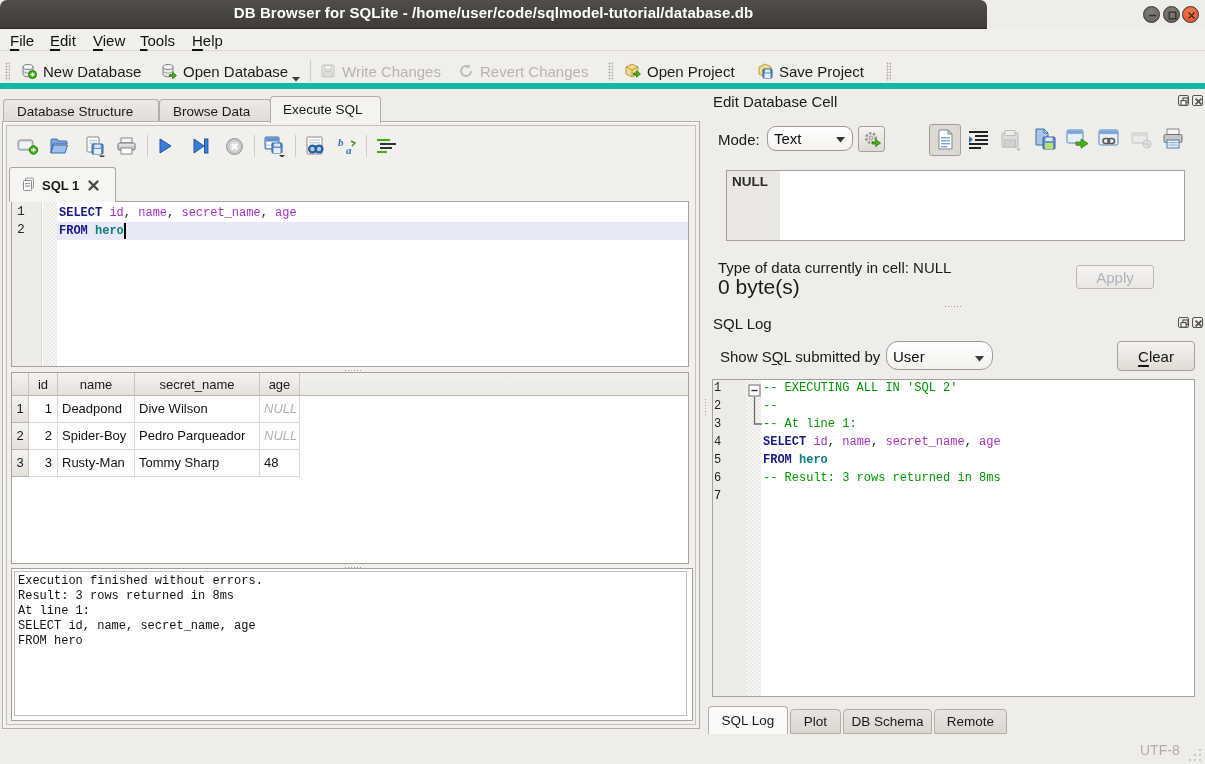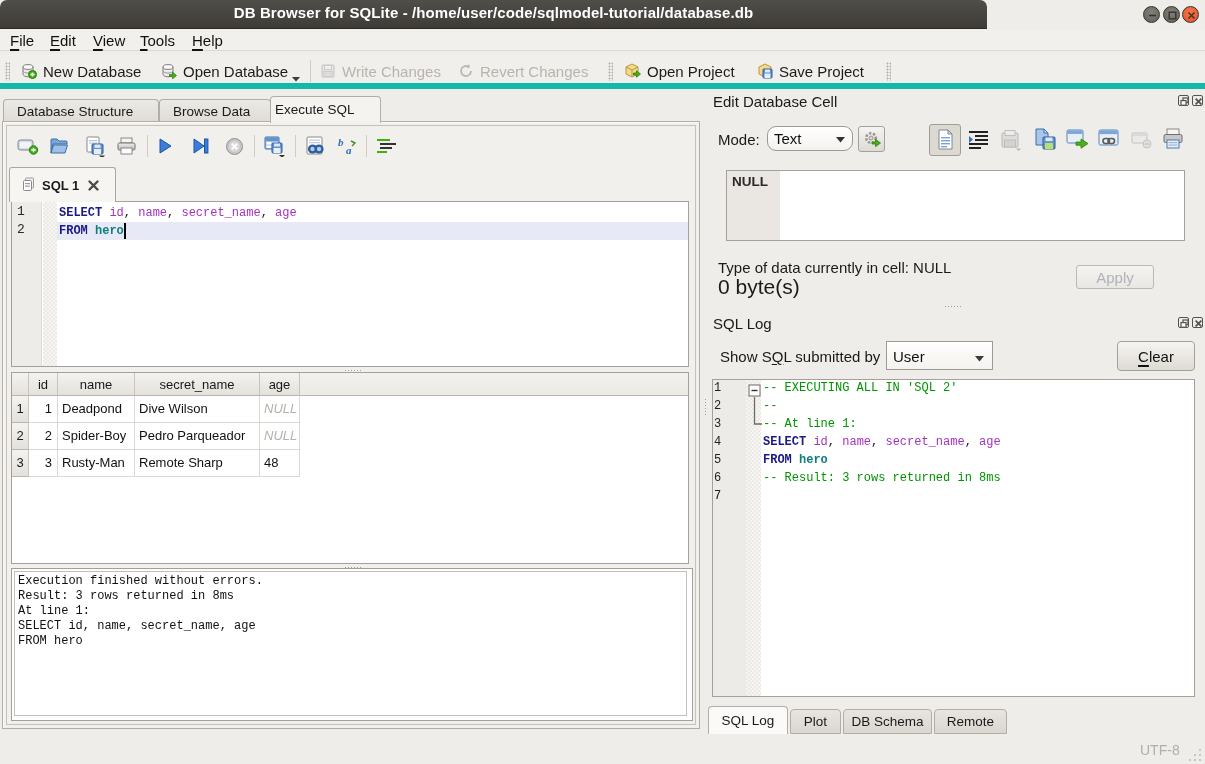--- a/index.html
+++ b/index.html
@@ -129,21 +129,21 @@
         <rect x="6" y="6" width="9" height="9" rx="1" fill="#5b8fd0" stroke="#2c5e9e"></rect>
         <rect x="8" y="6.5" width="5" height="3" fill="#dce8f5"></rect>
         <rect x="7.5" y="10.5" width="6" height="4.5" fill="#e8eef7"></rect>
       </svg>
     Save Project</div>
   <div class="grip" style="left:886px"></div>
 </div>
 
 <div class="tab" style="left:3px;top:99px;width:156px;height:24px;line-height:23px;padding-left:13px;text-align:left">Database Structure</div>
 <div class="tab" style="left:159px;top:99px;width:112px;height:24px;line-height:23px;padding-left:13px;text-align:left">Browse Data</div>
-<div class="tab active" style="left:270px;top:96px;width:111px;height:27px;line-height:26px;padding-left:4px;text-align:left">Execute SQL</div>
+<div class="tab active" style="left:270px;top:96px;width:111px;height:27px;line-height:26px;padding-left:12px;text-align:left">Execute SQL</div>
 
 <div id="page">
     <div style="position:absolute;left:3px;top:3px;right:3px;bottom:3px;border:1px solid #c6c2bb"></div>
   </div>
 
 <div class="abs" id="sqltoolbar" style="left:0;top:135px;height:22px">
   <svg class="abs" style="left:17px;top:2px" width="22" height="18" viewBox="0 0 22 18">
       <rect x="1" y="3" width="15" height="10" rx="2.5" fill="#d7dce2" stroke="#7d8894"></rect>
       <rect x="3" y="5" width="11" height="6" rx="1.5" fill="#f2f5f8"></rect>
       <circle cx="16.5" cy="13" r="4.2" fill="#3db014" stroke="#2a7e0c"></circle>
@@ -261,21 +261,21 @@
   <div class="grid-cell" style="left:17px;top:23px;width:29px;height:27px;text-align:right;padding-right:5px">1</div>
   <div class="grid-cell" style="left:46px;top:23px;width:77px;height:27px">Deadpond</div>
   <div class="grid-cell" style="left:123px;top:23px;width:125px;height:27px">Dive Wilson</div>
   <div class="grid-cell" style="left:248px;top:23px;width:40px;height:27px;font-style:italic;color:#b4b1ac">NULL</div>
   <div class="grid-cell" style="left:17px;top:50px;width:29px;height:27px;text-align:right;padding-right:5px">2</div>
   <div class="grid-cell" style="left:46px;top:50px;width:77px;height:27px">Spider-Boy</div>
   <div class="grid-cell" style="left:123px;top:50px;width:125px;height:27px">Pedro Parqueador</div>
   <div class="grid-cell" style="left:248px;top:50px;width:40px;height:27px;font-style:italic;color:#b4b1ac">NULL</div>
   <div class="grid-cell" style="left:17px;top:77px;width:29px;height:27px;text-align:right;padding-right:5px">3</div>
   <div class="grid-cell" style="left:46px;top:77px;width:77px;height:27px">Rusty-Man</div>
-  <div class="grid-cell" style="left:123px;top:77px;width:125px;height:27px">Remote Sharp</div>
+  <div class="grid-cell" style="left:123px;top:77px;width:125px;height:27px">Tommy Sharp</div>
   <div class="grid-cell" style="left:248px;top:77px;width:40px;height:27px">48</div>
 </div>
 <div class="hdots" style="left:344px;top:566px"></div>
 
 <div class="abs" style="left:11px;top:568px;width:682px;height:153px;border:1px solid #a5a19a;background:#fff">
   <div class="abs" style="left:2px;top:2px;width:673px;height:145px;border:1px solid #c3bfb8"></div>
   <div class="abs mono" style="left:6px;top:5px;font-size:12px;line-height:15px;color:#111;white-space:pre">Execution finished without errors.
 Result: 3 rows returned in 8ms
 At line 1:
 SELECT id, name, secret_name, age
@@ -384,21 +384,21 @@
         <rect x="2" y="4.6" width="5" height="4.6" fill="#fff" stroke="#55534e" stroke-width="1.2"></rect>
       </svg>
     </div>
   <div class="di">
       <svg width="11" height="11" viewBox="0 0 11 11">
         <path d="M2.6 2.6l5.8 5.8M8.4 2.6L2.6 8.4" stroke="#55534e" stroke-width="1.7"></path>
       </svg>
     </div>
 </div>
 <div class="paneltitle" style="left:720px;top:348px;font-size:15px">Show S<u style="text-underline-offset:2px">Q</u>L submitted by</div>
-<div class="sel" style="left:886px;top:341px;width:107px;height:29px;border-radius:0">
+<div class="sel" style="left:886px;top:341px;width:107px;height:29px;border-radius:12px">
   <div class="abs" style="left:6px;top:6px">User</div>
   <svg class="abs" style="left:88px;top:14px" width="10" height="6">
       <path d="M0 0h9l-4.5 5.5z" fill="#3a3a3a"></path>
     </svg>
 </div>
 <div class="btn" style="left:1117px;top:341px;width:78px;height:30px;line-height:29px;border-radius:4px"><u style="text-underline-offset:3px;text-decoration-thickness:2px">C</u>lear</div>
 
 <div class="box mono" style="left:712px;top:379px;width:483px;height:318px;font-size:12px">
   <div class="abs" style="left:0;top:0;width:33px;height:316px;background:#edebe7"></div>
   <div class="abs" style="left:33px;top:0;width:15px;height:316px;background-image:linear-gradient(45deg,#eceae6 25%,transparent 25%,transparent 75%,#eceae6 75%),linear-gradient(45deg,#eceae6 25%,transparent 25%,transparent 75%,#eceae6 75%);background-size:4px 4px;background-position:0 0,2px 2px;background-color:#f7f5f2"></div>

